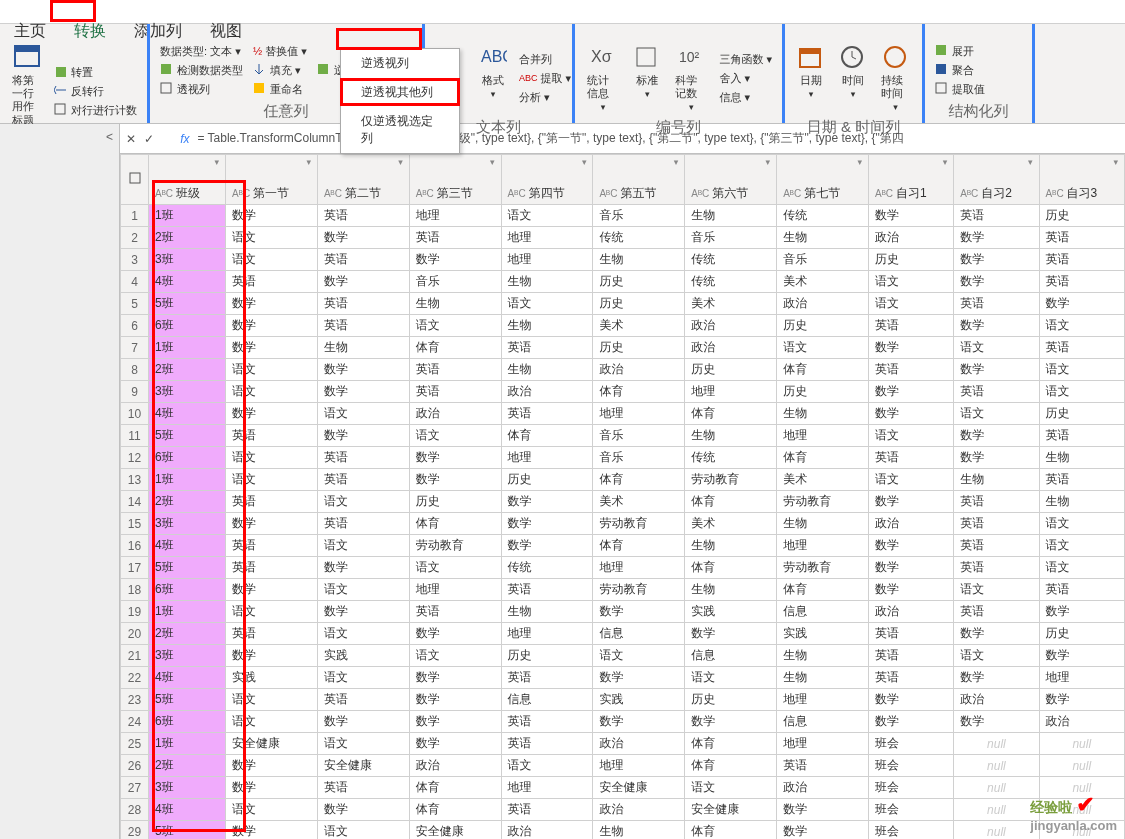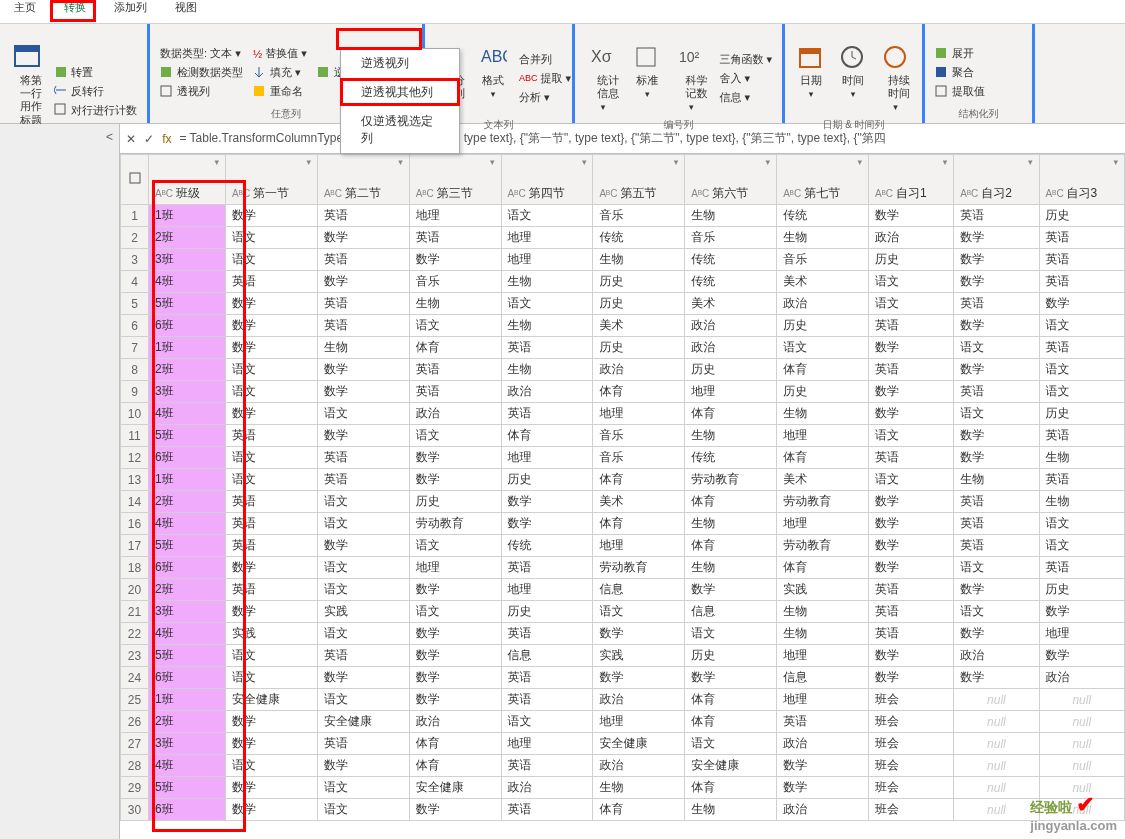--- a/index.html
+++ b/index.html
@@ -1,49 +1,49 @@
 <!DOCTYPE html>
 <html><head>
 <meta charset="utf-8">
 <style>
 * { margin:0; padding:0; box-sizing:border-box; font-family:"Microsoft YaHei",Arial,sans-serif; }
 body { background:#fff; font-size:12px; color:#333; width:1125px; height:839px; overflow:hidden; position:relative; }
 
 
 .tabs { display:flex; height:24px; background:#fff; border-bottom:1px solid #d0d0d0; }
-.tab { padding:0 14px; font-size:11px; color:#333; cursor:pointer;font-family:Liberation Mono, monospace; }
+.tab { padding:21px 14px; font-size:16px; color:#333; cursor:pointer;font-family:Liberation Mono, monospace; }
 .tab.active { color:#217346; font-weight:normal; }
 
 
 .ribbon { display:flex; height:100px; background:#f3f2f1; border-bottom:1px solid #c0c0c0; }
 .group { border-right:3px solid #3b82f6; padding:16px 8px 2px 8px; display:flex; flex-direction:column; justify-content:space-between; }
 .group-content { display:flex; gap:6px; flex:1; }
-.group-label { text-align:center; font-size:10px; color:#666; padding-top:2px; }
+.group-label { text-align:center; font-size:15px; color:#666; padding-top:2px; }
 .big-btn { display:flex; flex-direction:column; align-items:center; gap:2px; padding:4px; cursor:pointer; }
 .big-btn svg { width:28px; height:28px; }
-.big-btn .lbl { font-size:11px; text-align:right; line-height:1.2; }
+.big-btn .lbl { font-size:11px; text-align:left; line-height:1.2; }
 .stack { display:flex; flex-direction:column; gap:2px; justify-content:center; }
 .mini { display:flex; align-items:center; gap:3px; font-size:11px; padding:1px 2px; cursor:pointer; white-space:nowrap; }
 .mini svg { width:14px; height:14px; }
 
 
 .dropdown-menu { position:absolute; background:#fff; border:1px solid #aaa; box-shadow:2px 2px 4px rgba(0,0,0,0.2); z-index:100; }
 .dropdown-menu .item { padding:6px 20px; font-size:12px; cursor:pointer; }
 
 
 .red-box { position:absolute; border:3px solid red; pointer-events:none; z-index:200; }
 
 
 .workspace { display:flex; height:715px; }
 .sidebar { width:120px; background:#eee; border-right:1px solid #c0c0c0; position:relative; }
 .sidebar .collapse { position:absolute; top:6px; right:6px; font-size:12px; color:#666; cursor:pointer; }
 
 .main { flex:1; display:flex; flex-direction:column; overflow:hidden; }
 .formula { height:30px; border-bottom:1px solid #c0c0c0; display:flex; align-items:center; padding:0 6px; gap:8px; font-size:12px; color:#555; }
-.formula .fx { color:#a16207; }
+.formula .fx { font-style:italic; color:#3b82f6;margin-left:18px; }
 .formula .txt { flex:1; overflow:hidden; white-space:nowrap; }
 
 .grid-wrap { flex:1; overflow:auto; }
 table { border-collapse:collapse; width:100%; }
 th, td { border:1px solid #d0d0d0; padding:2px 6px; font-size:12px; text-align:left; height:20px; white-space:nowrap; }
 th { background:#f3f2f1; font-weight:normal; position:relative; }
 th.rownum, td.rownum { width:28px; text-align:center; background:#f3f2f1; color:#666; }
 th .htxt { display:inline-block;margin-top:28px; }
 th .filter { float:right; color:#888; font-size:9px; }
 .type-icon { color:#888; font-size:10px; margin-right:3px; }
@@ -486,20 +486,34 @@
               <td>历史</td>
               <td>数学</td>
               <td>美术</td>
               <td>体育</td>
               <td>劳动教育</td>
               <td>数学</td>
               <td>英语</td>
               <td>生物</td>
             </tr>
             <tr>
+              <td class="rownum">15</td>
+              <td class="sel">3班</td>
+              <td>数学</td>
+              <td>英语</td>
+              <td>体育</td>
+              <td>数学</td>
+              <td>劳动教育</td>
+              <td>美术</td>
+              <td>生物</td>
+              <td>政治</td>
+              <td>英语</td>
+              <td>语文</td>
+            </tr>
+            <tr>
               <td class="rownum">16</td>
               <td class="sel">4班</td>
               <td>英语</td>
               <td>语文</td>
               <td>劳动教育</td>
               <td>数学</td>
               <td>体育</td>
               <td>生物</td>
               <td>地理</td>
               <td>数学</td>
@@ -526,20 +540,34 @@
               <td>数学</td>
               <td>语文</td>
               <td>地理</td>
               <td>英语</td>
               <td>劳动教育</td>
               <td>生物</td>
               <td>体育</td>
               <td>数学</td>
               <td>语文</td>
               <td>英语</td>
+            </tr>
+            <tr>
+              <td class="rownum">19</td>
+              <td class="sel">1班</td>
+              <td>语文</td>
+              <td>数学</td>
+              <td>英语</td>
+              <td>生物</td>
+              <td>数学</td>
+              <td>实践</td>
+              <td>信息</td>
+              <td>政治</td>
+              <td>英语</td>
+              <td>数学</td>
             </tr>
             <tr>
               <td class="rownum">20</td>
               <td class="sel">2班</td>
               <td>英语</td>
               <td>语文</td>
               <td>数学</td>
               <td>地理</td>
               <td>信息</td>
               <td>数学</td>

